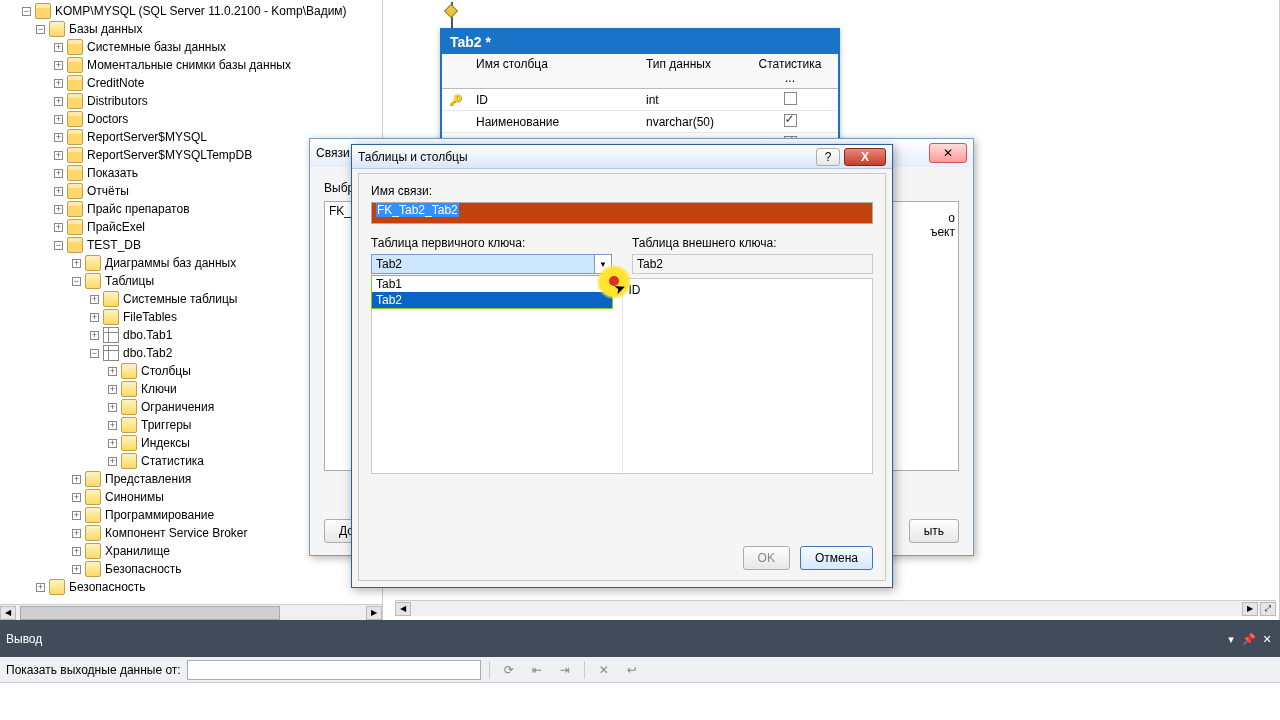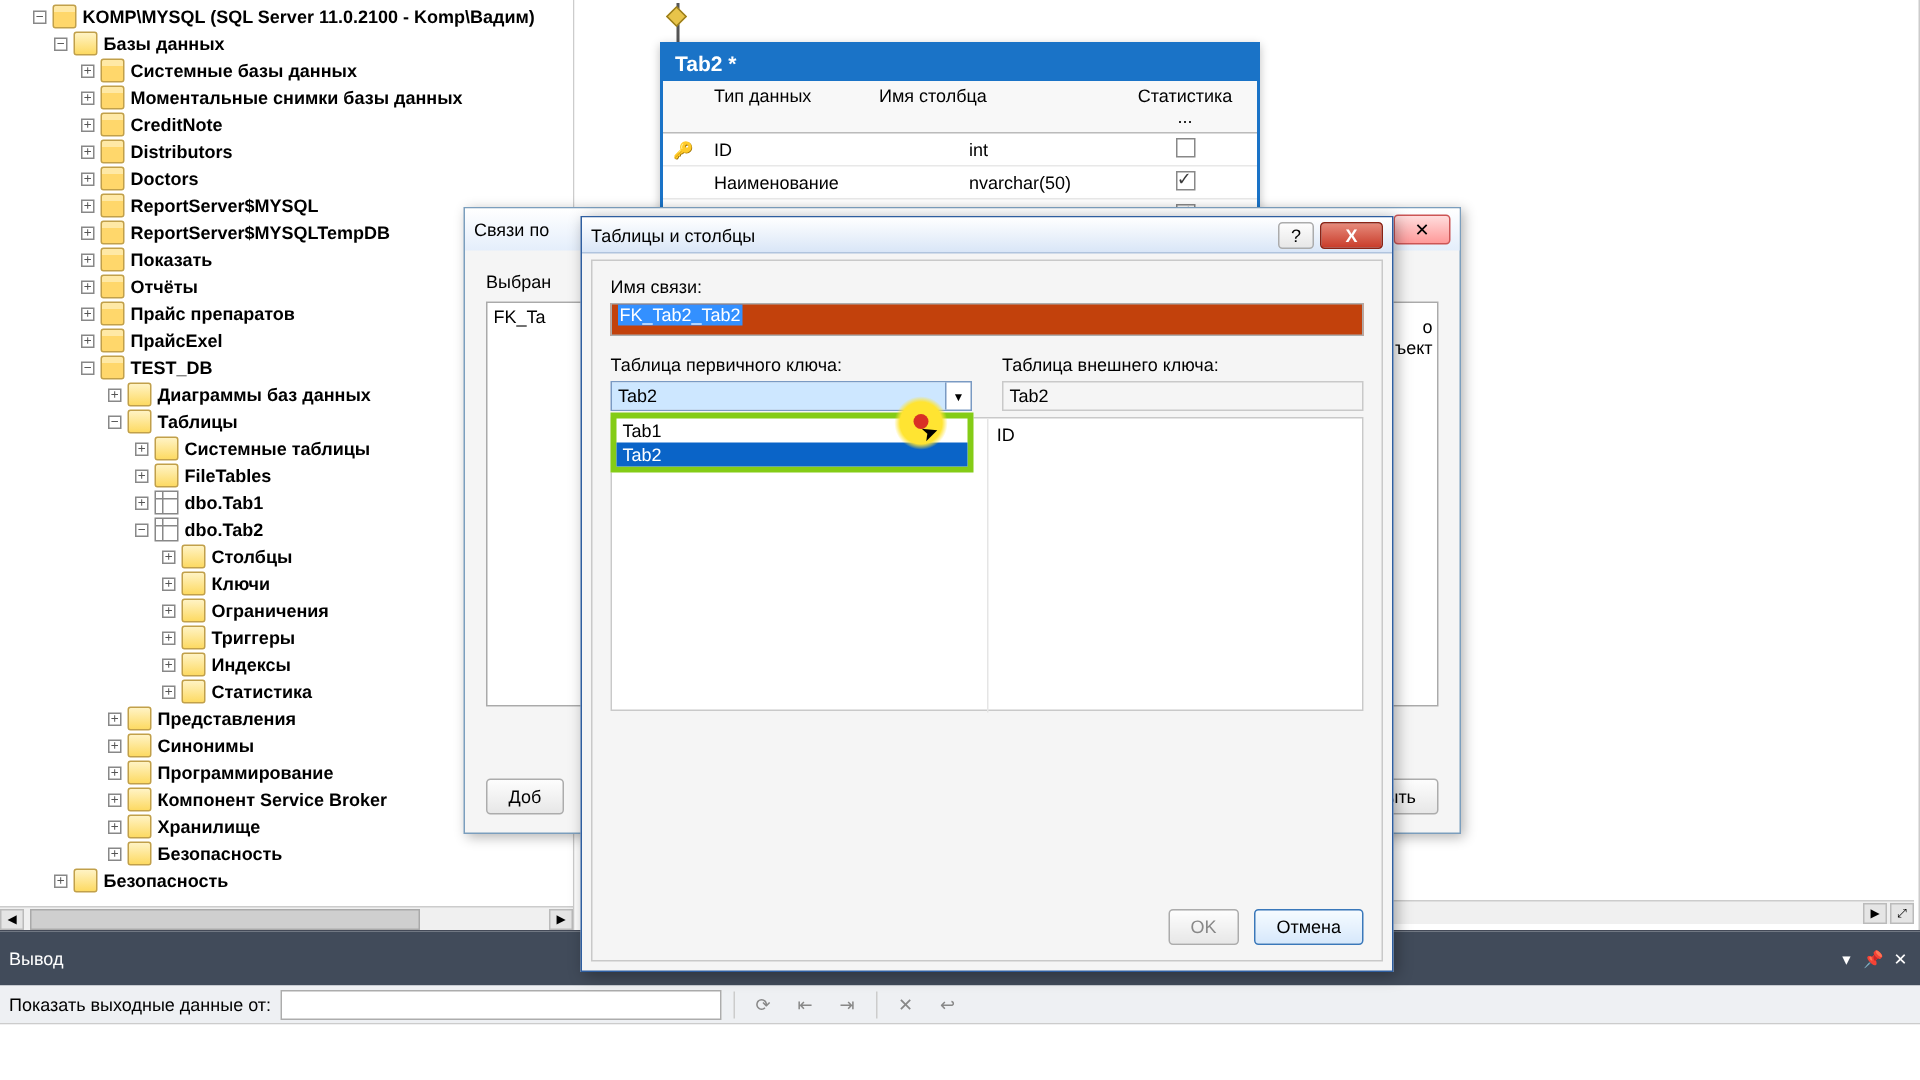--- a/index.html
+++ b/index.html
@@ -9,21 +9,21 @@
   .tree { padding: 2px 0 2px 4px; line-height: 18px; }
   .tree ul { list-style: none; margin: 0; padding-left: 18px; }
   .tree li { white-space: nowrap; display: flex; align-items: center; height: 18px; }
   .exp { width: 9px; height: 9px; border: 1px solid #888; display: inline-flex; align-items: center; justify-content: center; font-size: 9px; line-height: 9px; margin-right: 4px; color: #555; cursor: pointer; }
   .icon { width: 16px; height: 16px; display: inline-block; margin-right: 4px; }
   .icon-db { background: linear-gradient(#ffe9a6 0 4px,#ffd76b 4px 16px); border-radius: 2px; border:1px solid #c1a04a; }
   .icon-folder { background: linear-gradient(#fff3c4,#fdda63); border:1px solid #c1a04a; border-radius: 2px; }
   .icon-table { background: #fff; border:1px solid #888; position: relative; }
   .icon-table::before { content:""; position:absolute; top:4px; left:0; right:0; height:1px; background:#888; }
   .icon-table::after { content:""; position:absolute; top:0; bottom:0; left:4px; width:1px; background:#888; }
-  .tree-label { cursor: default; font-weight: bold; }
+  .tree-label { cursor: default; }
   .hscroll { position:absolute; bottom:0; left:0; right:0; height:16px; background:#f0f0f0; border-top:1px solid #ccc; display:flex; align-items:center; }
   .hscroll .btn { width:16px; height:14px; background:#e5e5e5; border:1px solid #bbb; display:flex; align-items:center; justify-content:center; font-size:8px; }
   .hscroll .thumb { width:260px; height:14px; background:#cfcfcf; margin-left:4px; border:1px solid #aaa; }
 
   .canvas { flex:1; background:#fff; position:relative; border-right:1px solid #ccc; }
   .diagram-connector { position:absolute; left:451px; top:2px; width:2px; height:28px; background:#555; }
   .diagram-diamond { position:absolute; left:446px; top:6px; width:10px; height:10px; background:#e8c44a; transform:rotate(45deg); border:1px solid #9a7d1b; }
   .table-window { position:absolute; left:440px; top:28px; width:400px; background:#fff; border:2px solid #1a73c7; box-shadow:0 2px 6px rgba(0,0,0,.25); }
   .table-title { background:#1a73c7; color:#fff; padding:4px 8px; font-weight:bold; font-size:14px; }
   .table-head { display:flex; border-bottom:1px solid #bbb; background:#f8f8f8; }
@@ -46,36 +46,36 @@
   .dlg-outer-title { height:28px; display:flex; align-items:center; background:linear-gradient(#fff,#e4eefb); padding:0 6px; font-size:12px; }
   .dlg-outer-title .spacer { flex:1; }
   .dlg-outer-close { width:38px; height:20px; background:linear-gradient(#fdd,#f99); color:#000; border:1px solid #c55; display:flex; align-items:center; justify-content:center; border-radius:3px; margin-left:4px; cursor:pointer; }
   .dlg-outer-body { padding:10px 14px; }
   .group-label { margin:4px 0 6px 0; }
   .listbox { background:#fff; border:1px solid #aaaaaa; height:270px; padding:2px 4px; }
   .dlg-outer-buttons { position:absolute; bottom:12px; left:14px; right:14px; display:flex; }
   .btn-std { height:24px; padding:0 14px; background:linear-gradient(#fdfdfd,#e7e7e7); border:1px solid #acacac; border-radius:3px; cursor:pointer; display:inline-flex; align-items:center; }
 
   
-  .dlg-inner { position:absolute; left:387px; top:144px; width:542px; height:504px; background:#f5f5f5; border:1px solid #2e5ea0; box-shadow:2px 2px 10px rgba(0,0,0,.35); z-index:50; }
+  .dlg-inner { position:absolute; left:351px; top:144px; width:542px; height:444px; background:#f5f5f5; border:1px solid #2e5ea0; box-shadow:2px 2px 10px rgba(0,0,0,.35); z-index:50; }
   .dlg-inner-title { height:24px; background:linear-gradient(#fff,#d9e6f7); display:flex; align-items:center; padding:0 6px; border-bottom:1px solid #b0c4de; }
   .dlg-inner-title .spacer { flex:1; }
   .dlg-help { width:24px; height:18px; background:linear-gradient(#fdfdfd,#e7e7e7); border:1px solid #acacac; border-radius:3px; display:flex; align-items:center; justify-content:center; margin-right:4px; cursor:pointer; }
   .dlg-close-x { width:42px; height:18px; background:linear-gradient(#e68a7b,#c93c2a); color:#fff; border:1px solid #8a2416; border-radius:3px; display:flex; align-items:center; justify-content:center; cursor:pointer; font-weight:bold; }
   .dlg-inner-body { position:absolute; top:28px; left:6px; right:6px; bottom:6px; border:1px solid #c9c9c9; background:#f5f5f5; padding:8px 12px; }
   .lbl { display:block; margin:2px 0 4px 0; }
   .txt-relname { width:100%; height:22px; border:1px solid #acacac; padding:0 4px; background:#c2410c; }
   .txt-relname .sel { background:#3390ff; color:#fff; padding:0 1px; }
   .two-col { display:flex; gap:20px; margin-top:10px; }
   .col { flex:1; }
   .combo { height:20px; border:1px solid #7a9ac3; background:#fff; display:flex; align-items:center; position:relative; }
   .combo .val { padding:0 4px; flex:1; color:#000; background:#cde7ff; height:100%; display:flex; align-items:center; }
   .combo .arrow { width:17px; height:100%; border-left:1px solid #7a9ac3; display:flex; align-items:center; justify-content:center; cursor:pointer; font-size:8px; }
   .readonly-box { height:20px; border:1px solid #c9c9c9; background:#f5f5f5; padding:0 4px; display:flex; align-items:center; }
-  .dropdown-list { position:absolute; top:20px; left:-1px; width:242px; border:4px solid #84cc16; background:#fff; z-index:100; }
+  .dropdown-list { position:absolute; top:20px; left:-1px; width:242px; border:1px solid #84cc16; background:#fff; z-index:100; }
   .dd-item { padding:1px 4px; cursor:pointer; }
   .dd-item.hi { background:#0a64c8; color:#fff; }
   .grid-below { margin-top:4px; border:1px solid #c9c9c9; background:#fff; height:196px; }
   .fk-grid { display:flex; height:196px; }
   .fk-col { flex:1; border-right:1px solid #e5e5e5; padding:4px 6px; }
   .fk-col:last-child { border-right:none; }
   .btnrow { position:absolute; bottom:10px; right:12px; display:flex; gap:10px; }
   .btn-primary { border:1px solid #3a78ba; background:linear-gradient(#f6fbff,#d6e8fb); }
   .cursor-highlight { position:absolute; width:36px; height:36px; border-radius:50%; background:radial-gradient(circle,#ffe432 0%,#ffe432 55%, rgba(255,228,50,0) 70%); z-index:200; pointer-events:none; }
   .red-dot { position:absolute; width:10px; height:10px; border-radius:50%; background:#d93025; z-index:201; }
@@ -293,22 +293,22 @@
   <div class="canvas">
   </div>
 </div>
 
 <div class="diagram-connector"></div>
 <div class="diagram-diamond"></div>
 <div class="table-window">
   <div class="table-title">Tab2 *</div>
   <div class="table-head">
     <div class="th col-key"></div>
+    <div class="th col-name">Имя столбца</div>
     <div class="th col-type">Тип данных</div>
-    <div class="th col-name">Имя столбца</div>
     <div class="th col-null">Статистика ...</div>
   </div>
   <div id="designer-rows">
       <div class="table-row">
         <div class="td col-key"><span class="key-icon">🔑</span></div>
         <div class="td col-name">ID</div>
         <div class="td col-type">int</div>
         <div class="td col-null"><span class="chk"></span></div>
       </div>
       <div class="table-row">

